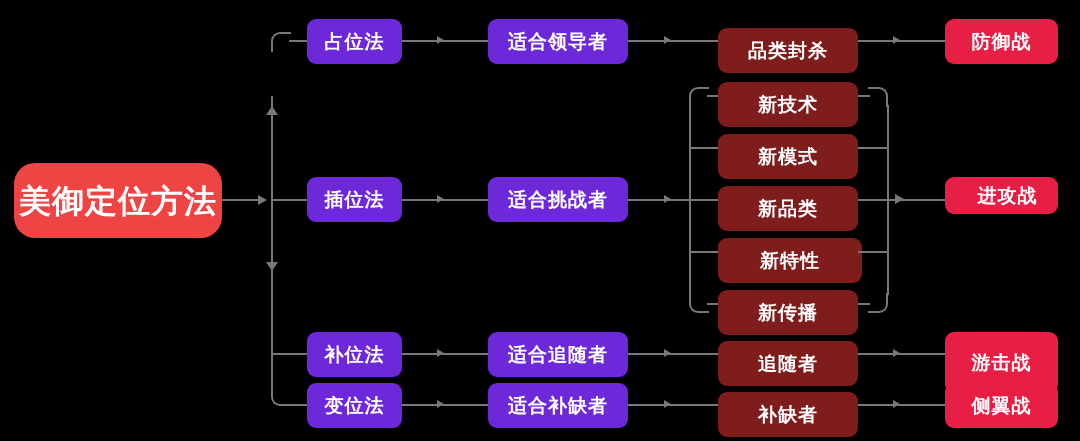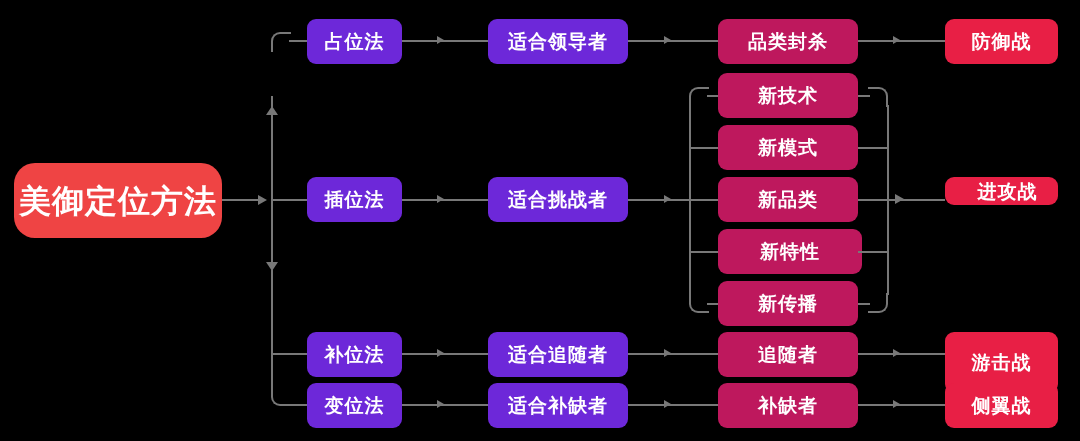--- a/index.html
+++ b/index.html
@@ -5,21 +5,21 @@
   html,body{margin:0;padding:0;background:#000;}
   body{width:1080px;height:441px;overflow:hidden;
        font-family:"Liberation Sans","DejaVu Sans",sans-serif;}
   #stage{position:relative;width:1080px;height:441px;background:#000;}
 
   .node{position:absolute;display:flex;align-items:center;justify-content:center;
         color:#fff;border-radius:9px;box-sizing:border-box;
         letter-spacing:1px;line-height:1;white-space:nowrap;}
   .node.root{background:#ef4444;font-size:32px;font-weight:700;border-radius:21px;}
   .node.pink{background:#6d28d9;font-size:19px;font-weight:700;}
-  .node.gray{background:#be185d;font-size:19px;font-weight:700;}
+  .node.gray{background:#7f1d1d;font-size:19px;font-weight:700;margin-top:9px;}
   .node.red{background:#E81F45;font-size:19px;font-weight:700;}
 
   .ln{position:absolute;background:#787878;}
   .ln.h{height:2px;}
   .ln.v{width:2px;}
 
   
   .corner{position:absolute;border:2px solid #787878;box-sizing:border-box;}
   .c-tl{border-right:none;border-bottom:none;border-top-left-radius:9px;}
   .c-bl{border-right:none;border-top:none;border-bottom-left-radius:9px;}
@@ -125,17 +125,17 @@
   <div class="ln h" style="left:887px;top:199px;width:58px;"></div>
   <div class="arw r" style="left:895px;top:194px;"></div>
 
   <div class="ln h" style="left:858px;top:353px;width:87px;"></div>
   <div class="arw rs" style="left:893px;top:349px;"></div>
 
   <div class="ln h" style="left:858px;top:404px;width:87px;"></div>
   <div class="arw rs" style="left:893px;top:400px;"></div>
 
   <div class="node red" style="left:945px;top:19px;width:113px;height:45px;">防御战</div>
-  <div class="node red" style="left:945px;top:177px;width:113px;height:28px;padding-left:12px;">进攻战</div>
+  <div class="node red" style="left:945px;top:177px;width:113px;height:37px;padding-left:12px;">进攻战</div>
   <div class="node red" style="left:945px;top:332px;width:113px;height:61px;">游击战</div>
   <div class="node red" style="left:945px;top:383px;width:113px;height:45px;">侧翼战</div>
 
 </div>
 
 </body></html>

